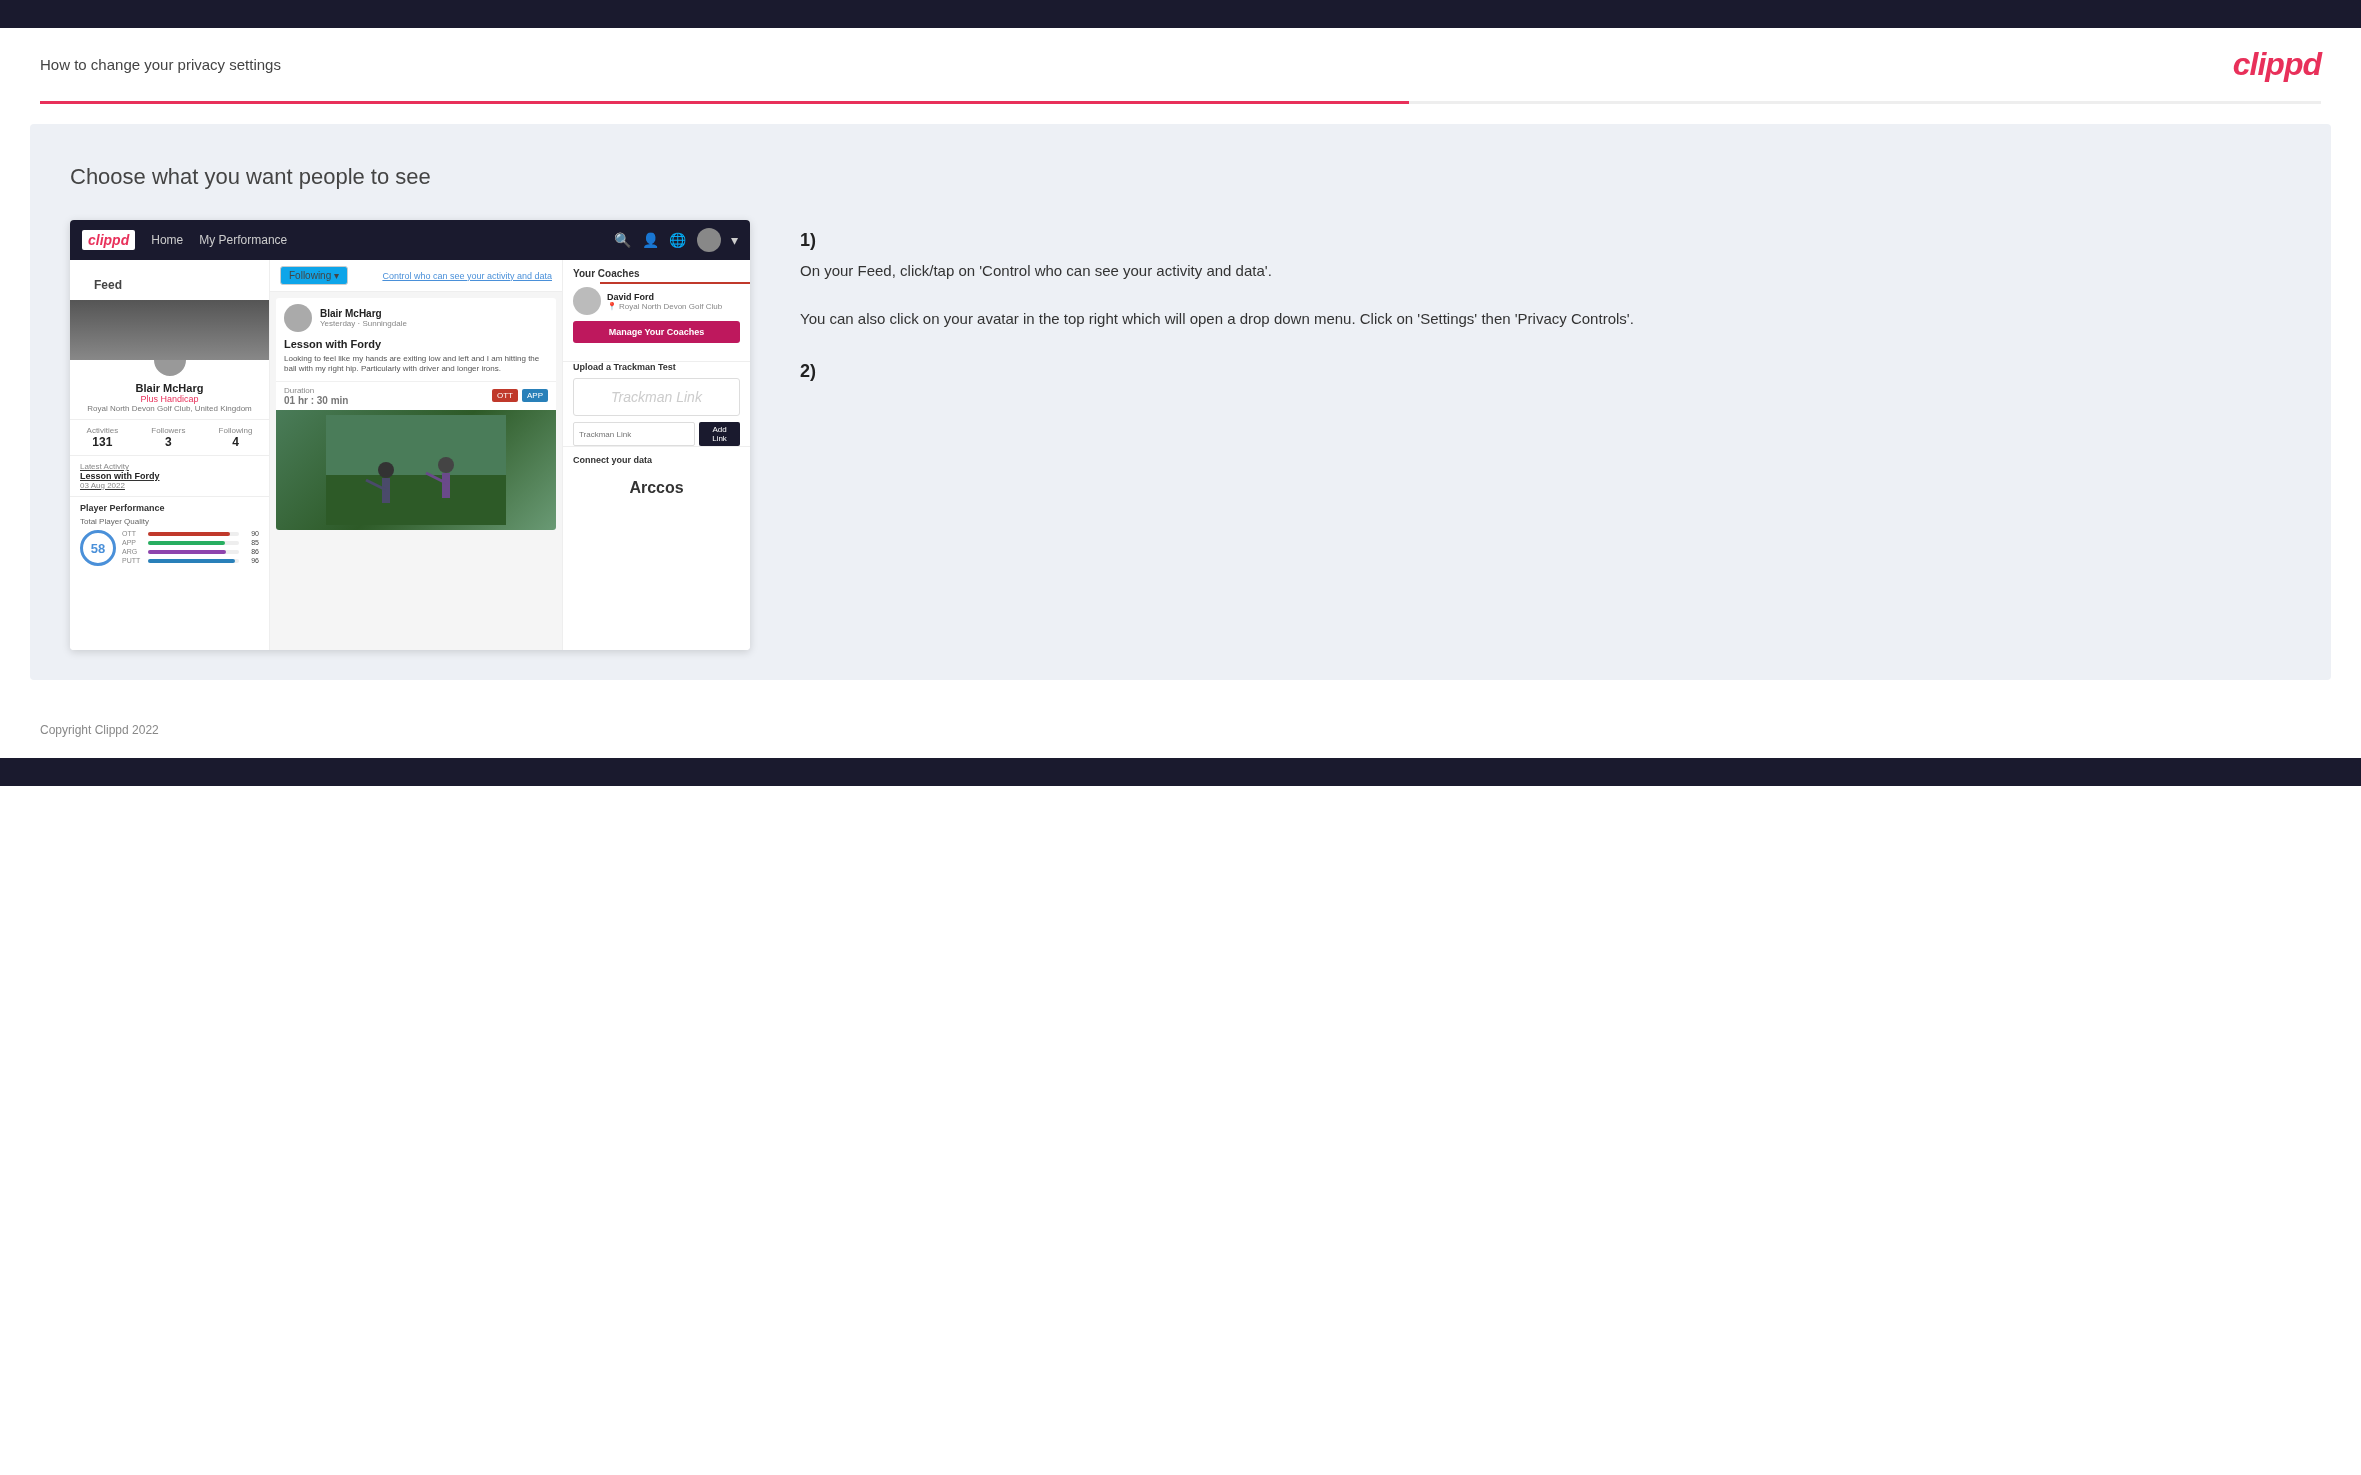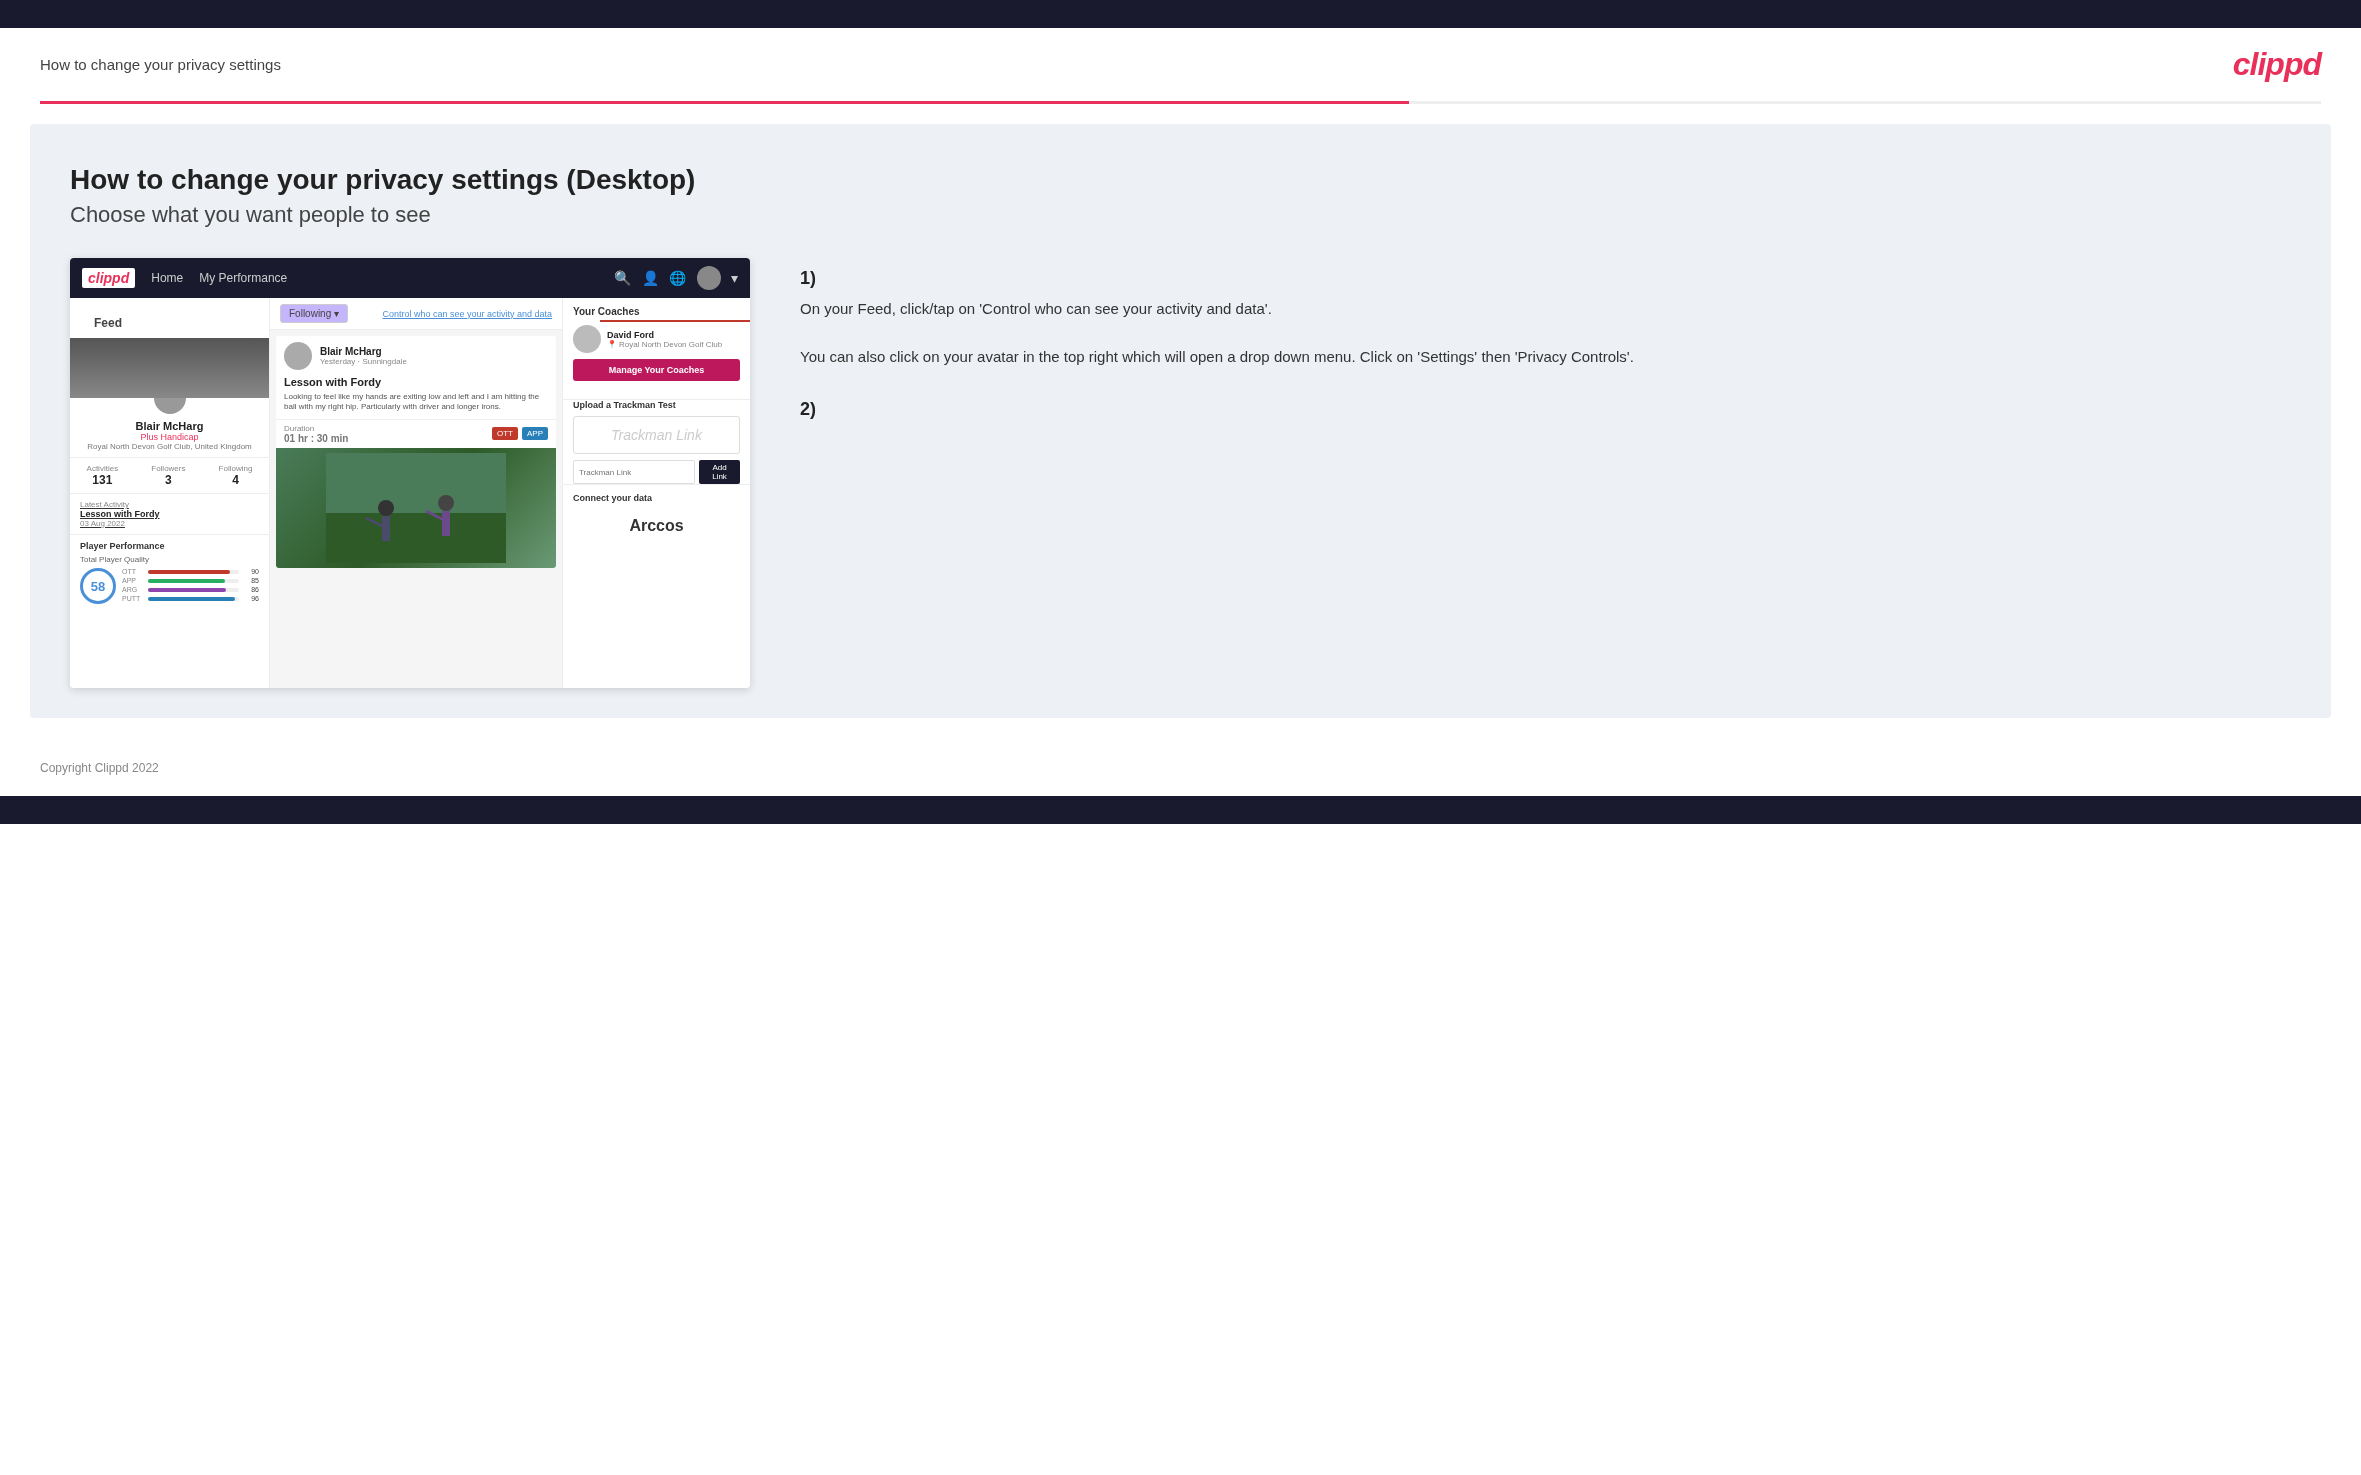--- a/index.html
+++ b/index.html
@@ -316,21 +316,21 @@
       justify-content: space-between;
       border-bottom: 1px solid #eee;
     }
 
     .following-btn {
       font-size: 10px;
       padding: 3px 8px;
       border: 1px solid #ccc;
       border-radius: 3px;
       color: #444;
-      background: #c4b5fd;
+      background: #0ea5e9;
     }
 
     .control-link {
       font-size: 9px;
       color: #4a90d9;
       text-decoration: underline;
     }
 
     
     .arrow-overlay {
@@ -607,21 +607,20 @@
 <div class="top-bar"></div>
 
 <div class="header">
   <span class="header-title">How to change your privacy settings</span>
   <span class="clippd-logo">clippd</span>
 </div>
 
 <div class="header-divider"></div>
 
 <div class="main-content">
-  <div class="page-heading">How to change your privacy settings (Desktop)</div>
   <div class="page-subheading">Choose what you want people to see</div>
 
   <div class="demo-area">
 
     <div class="app-screenshot">
 
       <div class="arrow-overlay"></div>
 
       <div class="app-nav">
         <span class="app-logo">clippd</span>

